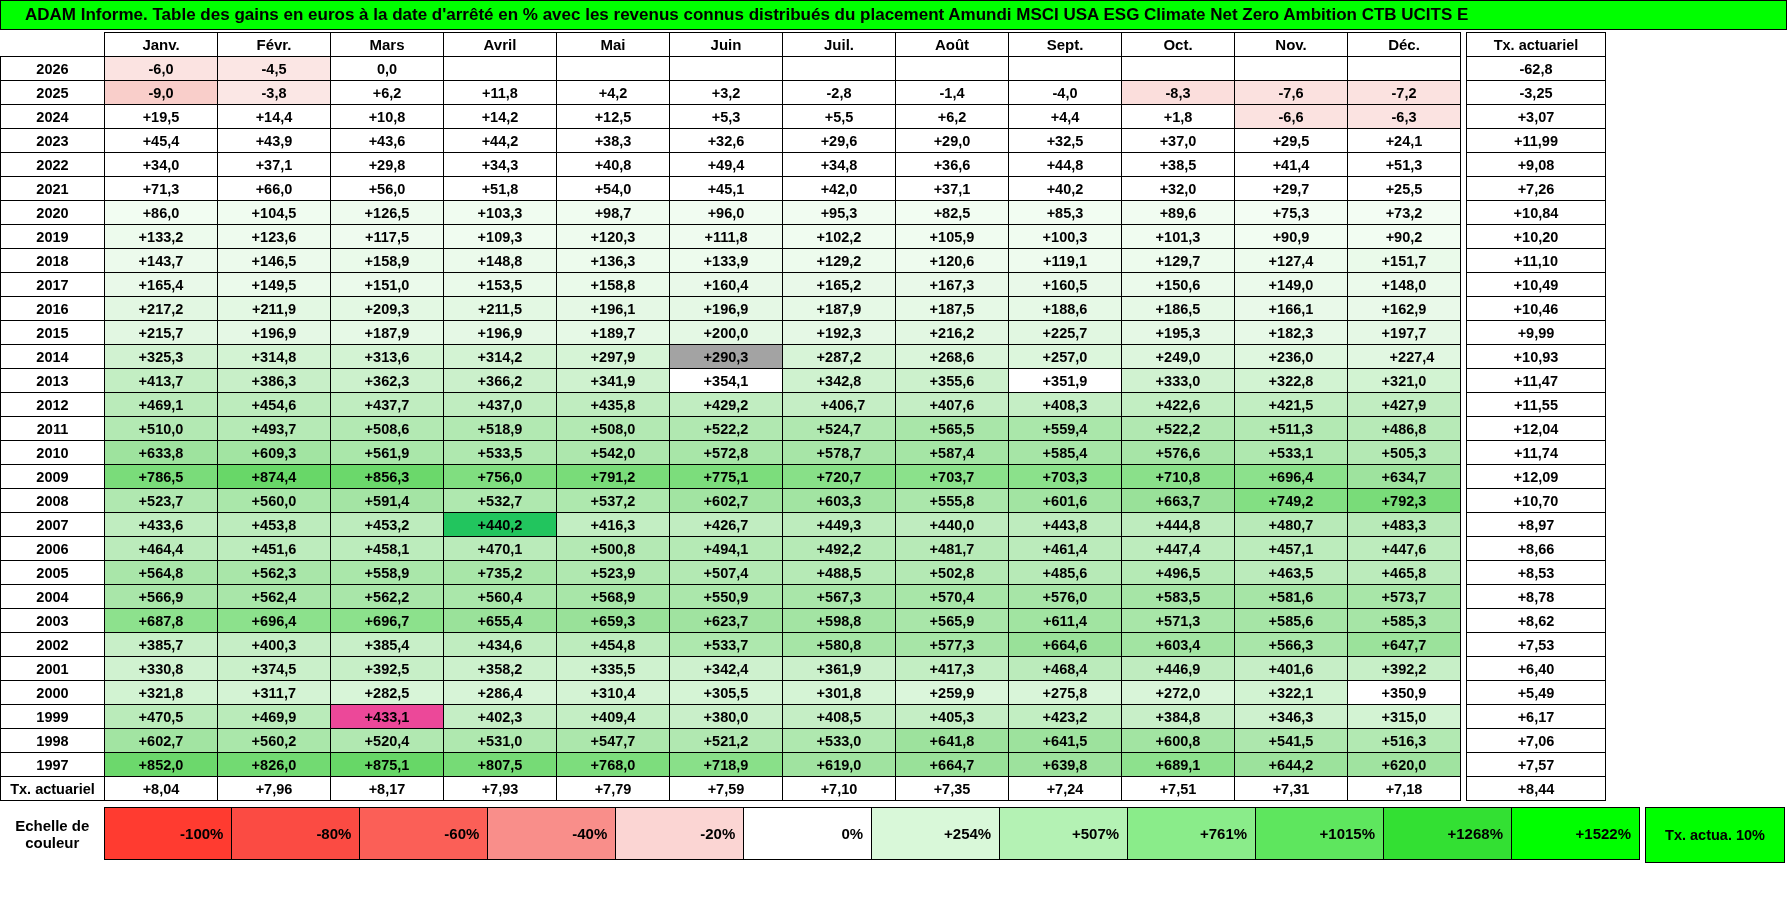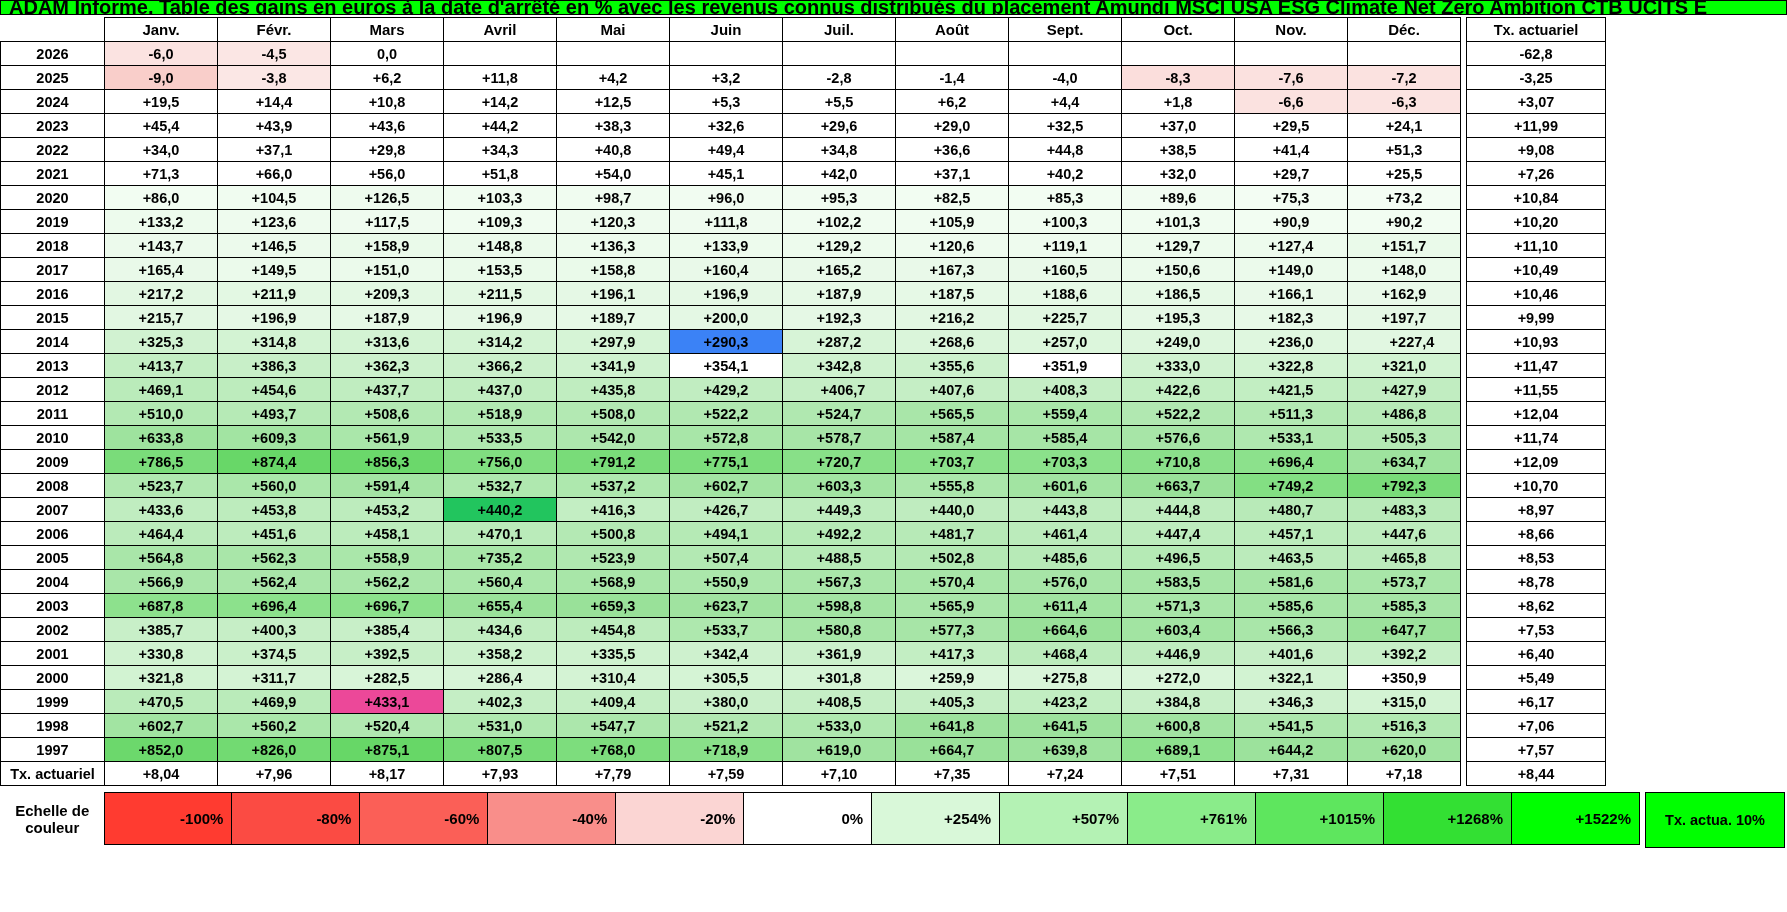--- a/index.html
+++ b/index.html
@@ -16,29 +16,29 @@
     overflow: hidden;
   }
   .page {
     position: relative;
     width: 1787px;
     height: 912px;
     box-sizing: border-box;
   }
   
   .title-bar {
-    height: 15px;
+    height: 30px;
     background: #00ff00;
     border: 1px solid #000;
     box-sizing: border-box;
     display: flex;
     align-items: center;
-    padding-left: 8px;
+    padding-left: 24px;
     font-weight: bold;
-    font-size: 20px;
+    font-size: 17px;
     white-space: nowrap;
     overflow: hidden;
   }
   
   .grid-wrap {
     display: flex;
     align-items: flex-start;
     margin-top: 2px;
   }
   table {
@@ -360,21 +360,21 @@
             <td style="background: rgb(231, 249, 231);">+182,3</td>
             <td style="background: rgb(229, 248, 229);">+197,7</td>
           </tr>
           <tr>
             <td class="year-cell">2014</td>
             <td style="background: rgb(209, 242, 209);">+325,3</td>
             <td style="background: rgb(211, 243, 211);">+314,8</td>
             <td style="background: rgb(211, 243, 211);">+313,6</td>
             <td style="background: rgb(211, 243, 211);">+314,2</td>
             <td style="background: rgb(214, 244, 214);">+297,9</td>
-            <td style="background: #3b82f6; margin-top: 40px;">+290,3</td>
+            <td style="background: #a3a3a3; margin-top: 40px;">+290,3</td>
             <td style="background: rgb(215, 244, 215);">+287,2</td>
             <td style="background: rgb(218, 245, 218);">+268,6</td>
             <td style="background: rgb(220, 246, 220);">+257,0</td>
             <td style="background: rgb(221, 246, 221);">+249,0</td>
             <td style="background: rgb(223, 247, 223);">+236,0</td>
             <td style="background: rgb(225, 247, 225); padding-left: 16px;">+227,4</td>
           </tr>
           <tr>
             <td class="year-cell">2013</td>
             <td style="background: rgb(195, 238, 195);">+413,7</td>

